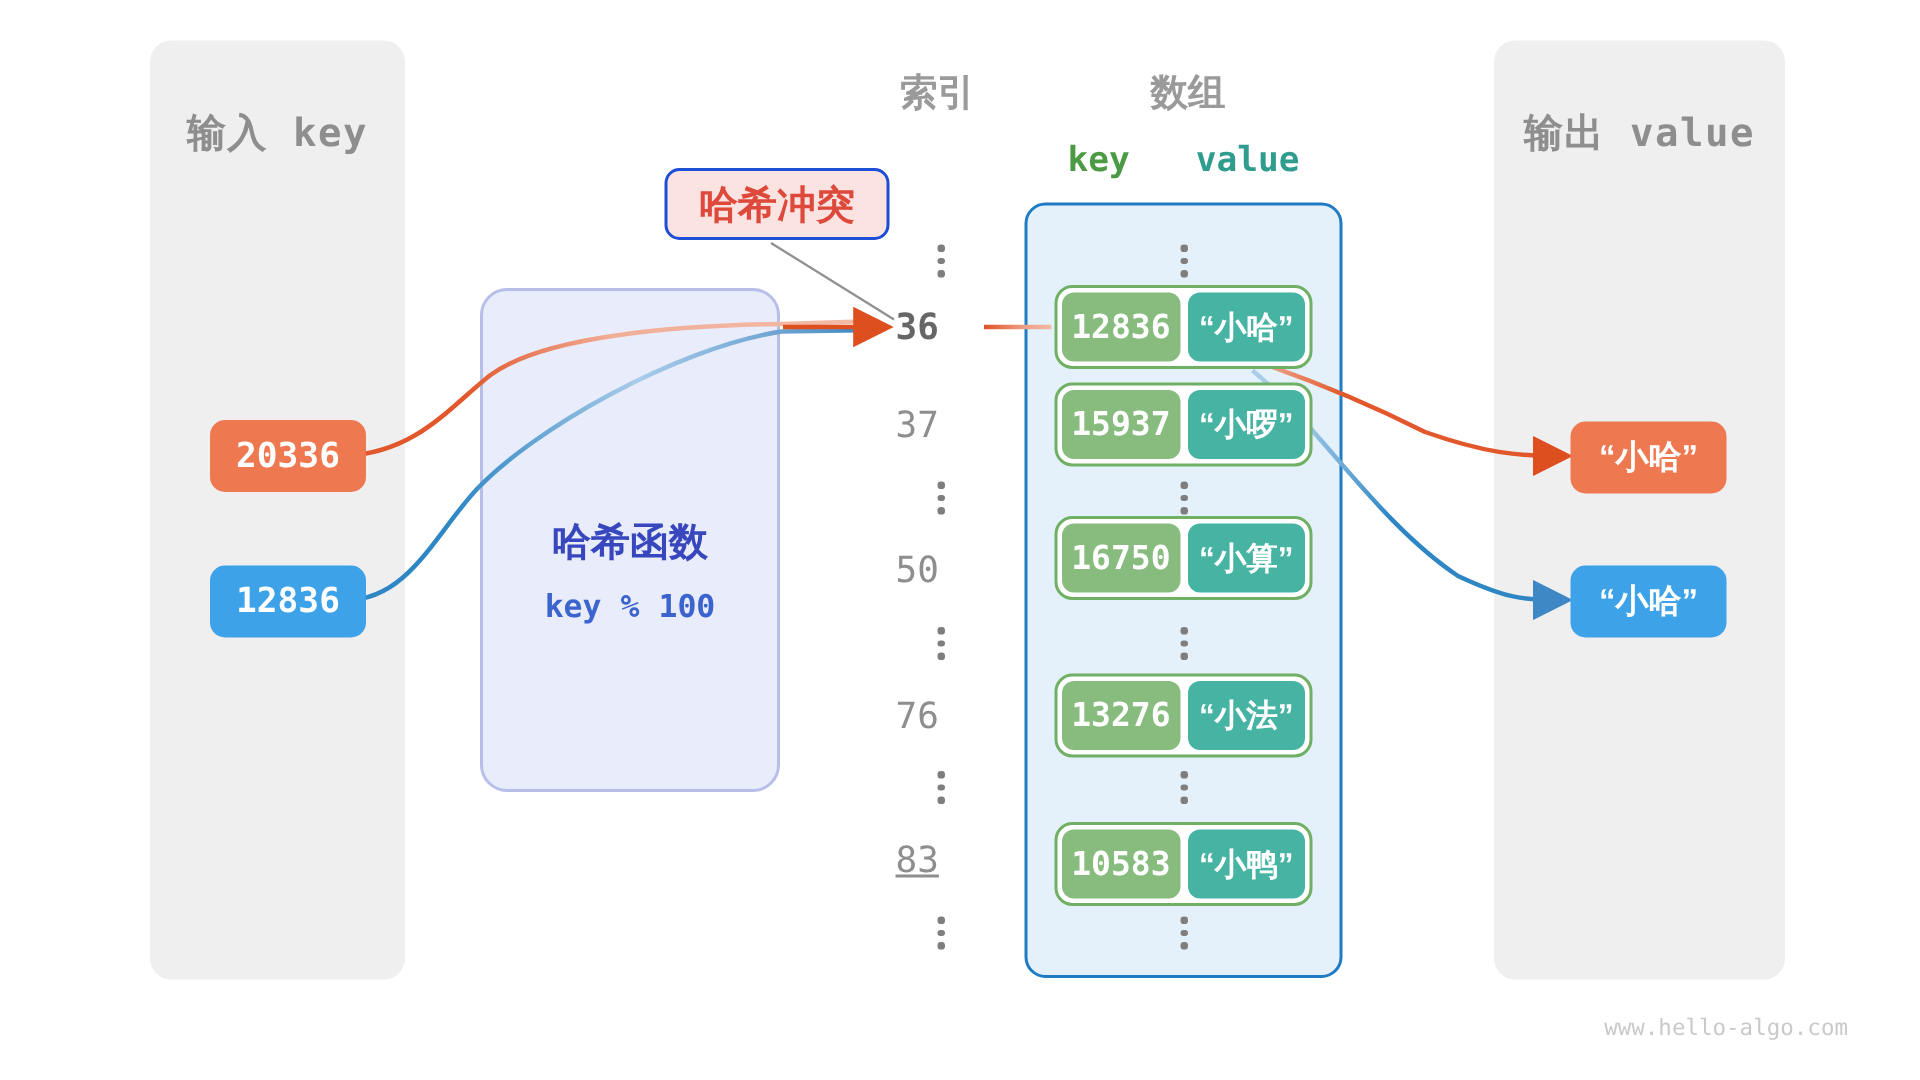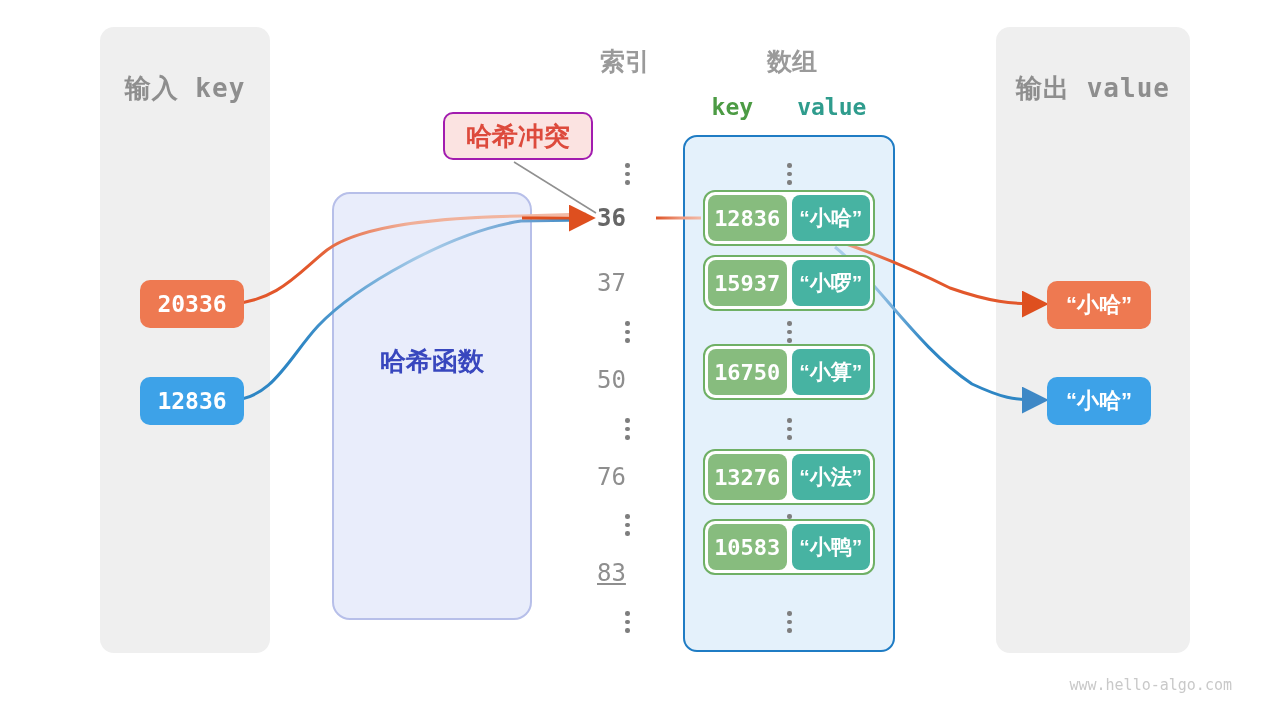--- a/index.html
+++ b/index.html
@@ -17,30 +17,30 @@
 
   
   .chip{position:absolute;width:104px;height:48px;border-radius:10px;z-index:3;
         display:flex;align-items:center;justify-content:center;color:#fff;
         font-size:22px;font-weight:bold;}
   .chip.num{font-family:"DejaVu Sans Mono","Liberation Mono",monospace;font-size:23px;}
   .chip-orange{background:#ee7951;}
   .chip-blue{background:#3da2e8;}
 
   
-  #hash-box{position:absolute;left:332px;top:192px;width:200px;height:428px;
+  #hash-box{position:absolute;left:320px;top:192px;width:200px;height:336px;
             background:#e9edfb;border:2px solid #b7bfe9;border-radius:18px;box-sizing:border-box;}
   #hash-title{position:absolute;left:0;top:150px;width:100%;text-align:center;
               font-size:26px;color:#3847be;font-weight:bold;}
   #hash-formula{position:absolute;left:0;top:198px;width:100%;text-align:center;
                 font-size:21px;color:#3c64ce;font-weight:bold;}
 
   
   #collision-label{position:absolute;left:443px;top:112px;width:150px;height:48px;z-index:4;
-                   background:#fbe3e1;border:2px solid #a21caf;border-radius:10px;box-sizing:border-box;
+                   background:#fbe3e1;border:2px solid #1d4ed8;border-radius:10px;box-sizing:border-box;
                    display:flex;align-items:center;justify-content:center;
                    font-size:26px;font-weight:bold;color:#dd4a3c;}
 
   
   .col-header{position:absolute;top:45px;width:110px;text-align:center;
               font-size:25px;font-weight:bold;color:#9a9a9a;}
   #index-header{left:570px;}
   #array-header{left:737px;}
   #kv-header{position:absolute;left:683px;top:94px;width:212px;display:flex;
              justify-content:center;gap:44px;font-size:23px;font-weight:bold;
@@ -83,20 +83,21 @@
   <div class="side-panel" id="input-panel">
     <div class="panel-title">输入 key</div>
   </div>
 
   <div class="side-panel" id="output-panel">
     <div class="panel-title">输出 value</div>
   </div>
 
   <div id="hash-box">
     <div id="hash-title">哈希函数</div>
+    <div id="hash-formula" class="mono">key % 100</div>
   </div>
 
   <svg id="overlay" width="1280" height="720" viewBox="0 0 1280 720">
     <defs>
       <linearGradient id="gradInOrange" gradientUnits="userSpaceOnUse" x1="231" y1="0" x2="585" y2="0">
         <stop offset="0" stop-color="#e2572b"></stop>
           <stop offset="0.22" stop-color="#e2572b"></stop>
         <stop offset="0.5" stop-color="#f0ae97"></stop>
           <stop offset="1" stop-color="#f3bca8"></stop>
       </linearGradient>
@@ -227,21 +228,21 @@
     <div class="kv-val">“小啰”</div>
   </div>
   <div class="kv-row" style="top:344px;">
     <div class="kv-key">16750</div>
     <div class="kv-val">“小算”</div>
   </div>
   <div class="kv-row" style="top:449px;">
     <div class="kv-key">13276</div>
     <div class="kv-val">“小法”</div>
   </div>
-  <div class="kv-row" style="top:519px;">
+  <div class="kv-row" style="top:548px;">
     <div class="kv-key">10583</div>
     <div class="kv-val">“小鸭”</div>
   </div>
 
   <div class="chip chip-orange" style="left:1047px;top:281px;">“小哈”</div>
   <div class="chip chip-blue" style="left:1047px;top:377px;">“小哈”</div>
 
   <div id="watermark">www.hello-algo.com</div>
 
 </div>

